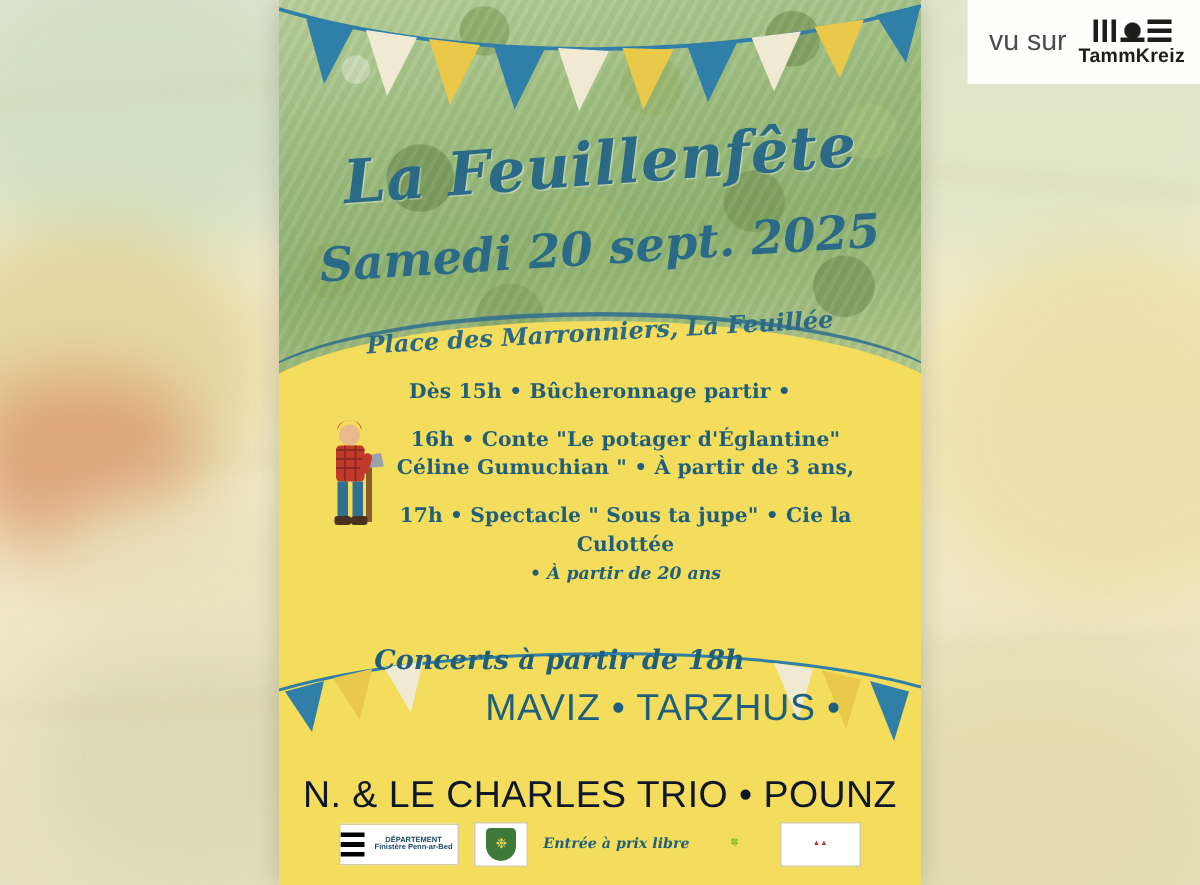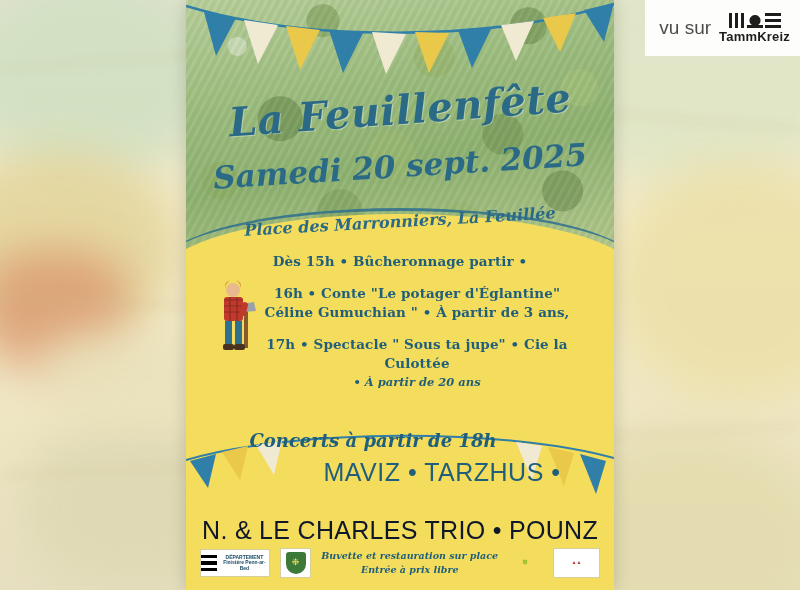--- a/index.html
+++ b/index.html
@@ -464,21 +464,20 @@
 
     <div class="footer">
       <div class="logo logo-dept">
         <span class="flag"></span>
         <span class="txt">DÉPARTEMENT Finistère Penn-ar-Bed</span>
       </div>
       <div class="logo logo-commune">
         <span class="shield">❉</span>
       </div>
       <div class="footer-note">
-        <div>Buvette et restauration sur place</div>
         <div>Entrée à prix libre</div>
       </div>
       <div class="logo logo-green">
         <span>🍀</span>
       </div>
       <div class="logo logo-region">
         <span>▲▲</span>
       </div>
     </div>
   </div>

